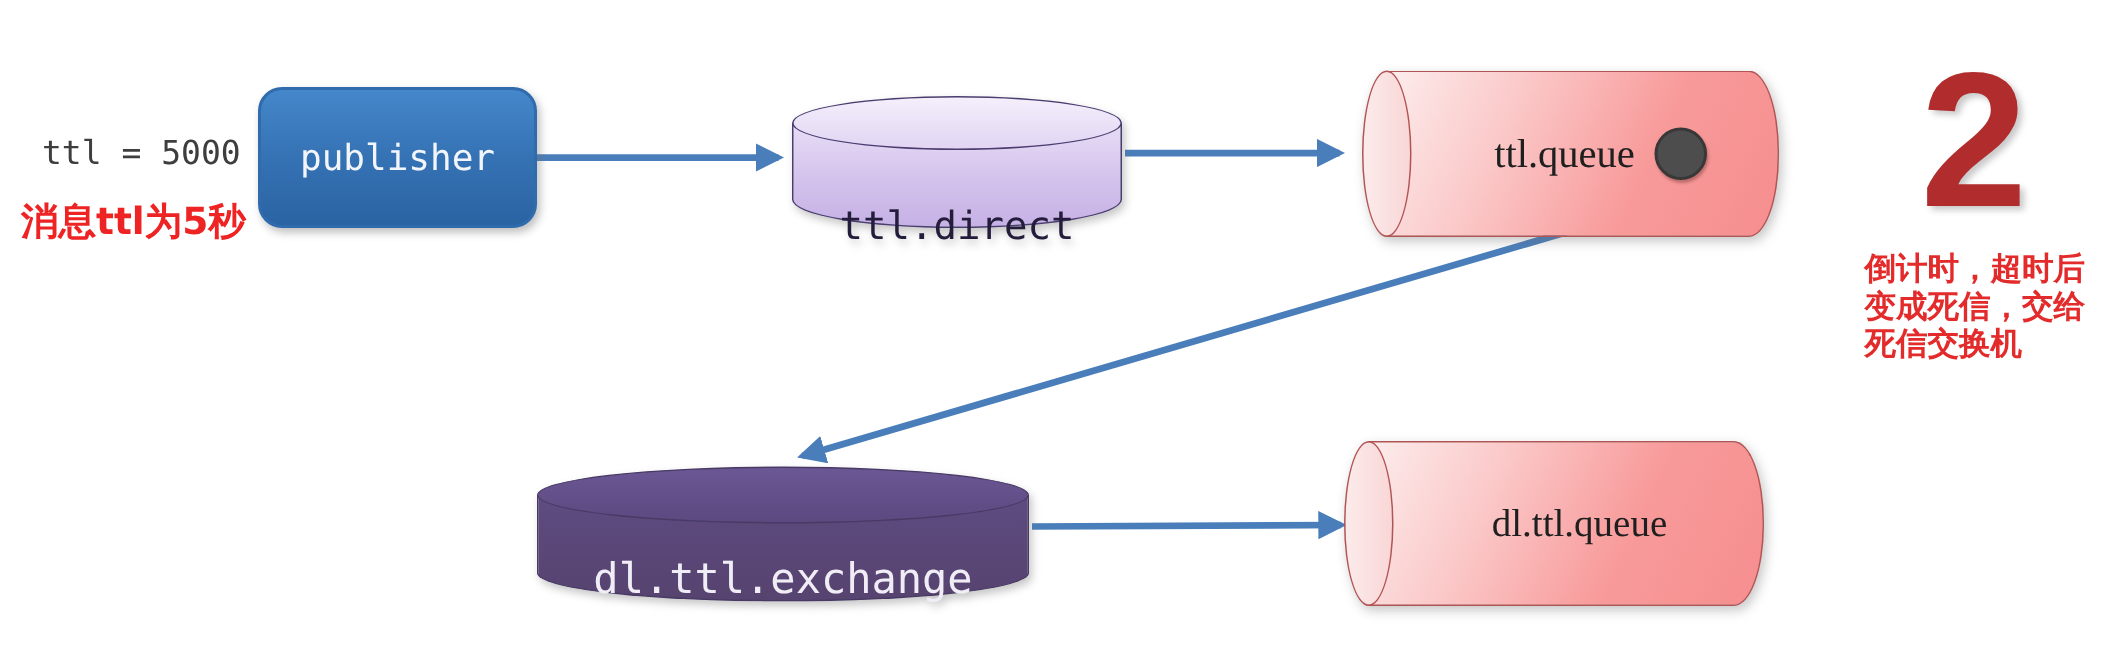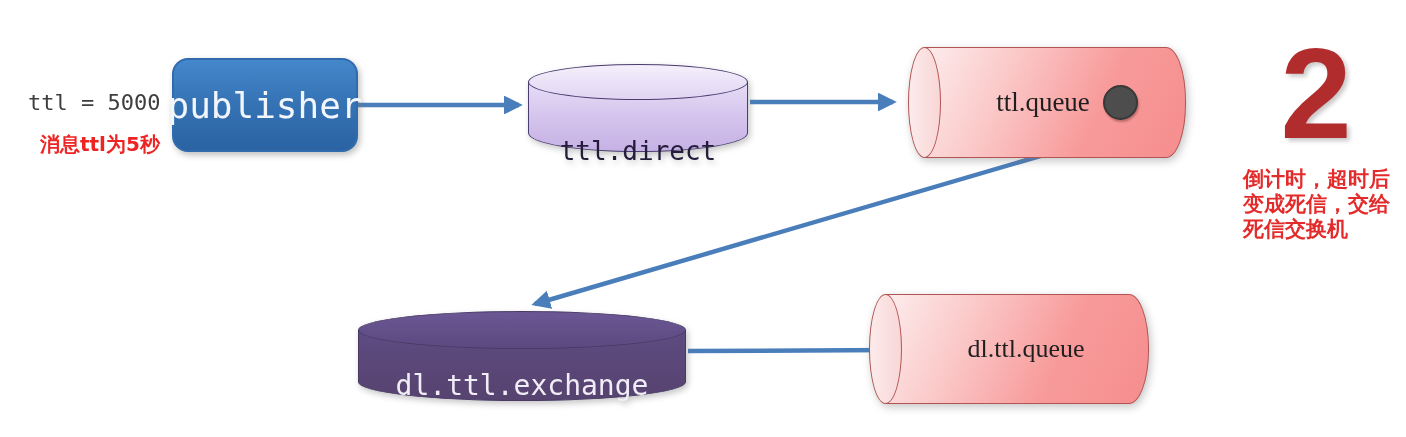--- a/index.html
+++ b/index.html
@@ -4,41 +4,41 @@
 <style>
   html,body { margin:0; padding:0; background:#ffffff; }
   .canvas {
     position:relative; width:1406px; height:427px; background:#ffffff;
     overflow:hidden; font-family:"DejaVu Sans Mono","Liberation Mono",monospace;
   }
   .abs { position:absolute; }
 
   
   .ttl-value { left:28px; top:90px; font-size:22px; color:#3e3e3e; white-space:pre; }
-  .ttl-note  { left:40px; top:131px; font-size:20px; font-weight:bold; color:#ee2424;
+  .ttl-note  { left:14px; top:131px; font-size:25px; font-weight:bold; color:#ee2424;
                font-family:"DejaVu Sans","Liberation Sans",sans-serif; }
   .step-number {
     left:1266px; top:30px; width:100px; text-align:center;
     font-family:"Liberation Sans","DejaVu Sans",sans-serif; font-weight:bold;
     font-size:128px; line-height:1; color:#b12d2d;
     text-shadow:3px 3px 4px rgba(60,60,60,.28);
   }
   .step-note {
     left:1243px; top:167px; width:170px;
     font-family:"DejaVu Sans","Liberation Sans",sans-serif;
     font-size:21px; font-weight:bold; color:#e32b2b; line-height:25px;
   }
 
   
   .publisher {
     left:172px; top:58px; width:182px; height:90px; border-radius:16px;
     background:linear-gradient(180deg,#4587cb 0%,#3674b6 45%,#2b63a3 100%);
     border:2px solid #2f6bad;
     display:flex; align-items:center; justify-content:center;
-    color:#f2f6fb; font-size:36px;
+    color:#f2f6fb; font-size:24px;
     filter:drop-shadow(2px 3px 3px rgba(110,110,110,.45));
   }
 
   
   .vcyl { filter:drop-shadow(2px 3px 3px rgba(110,110,110,.40)); }
   .vcyl .top { position:absolute; left:0; right:0; top:0; border-radius:50%; box-sizing:border-box; }
   .vcyl .bod { position:absolute; left:0; right:0; bottom:0; box-sizing:border-box; }
   .vcyl .lbl { position:absolute; left:0; right:0; text-align:center; }
 
   .ex-direct { left:528px; top:64px; width:220px; height:88px; }
@@ -64,21 +64,21 @@
                border-top-right-radius:20px 54px; border-bottom-right-radius:20px 54px;
                background:linear-gradient(115deg,#fdeded 0%,#fbc9c9 30%,#f89a9a 65%,#f68e8e 100%); }
   .hcyl .cap { position:absolute; left:0; top:0; bottom:0; width:33px; border-radius:50%;
                box-sizing:border-box; border:1.6px solid #b35454;
                background:linear-gradient(90deg,#fcebeb,#f9d6d6); }
   .hcyl .cnt { position:absolute; left:0; right:0; top:0; bottom:0;
                display:flex; align-items:center; justify-content:center; gap:13px;
                color:#1f1f1f;font-family:Liberation Serif, serif; }
   .q-ttl { left:908px; top:47px; width:278px; height:111px; }
   .q-ttl .cnt { padding-left:40px; font-size:27px; }
-  .q-dl  { left:869px; top:294px; width:280px; height:110px; }
+  .q-dl  { left:896px; top:294px; width:280px; height:110px; }
   .q-dl .cnt { padding-left:34px; font-size:26px; }
 
   .msg-dot { width:31px; height:31px; border-radius:50%; background:#4d4d4d;
              border:2px solid #383838; box-shadow:1px 2px 2px rgba(80,30,30,.35); flex:0 0 auto; }
 
   
   .arrows { position:absolute; left:0; top:0; width:1406px; height:437px; pointer-events:none; }
 </style>
 </head>
 <body>

